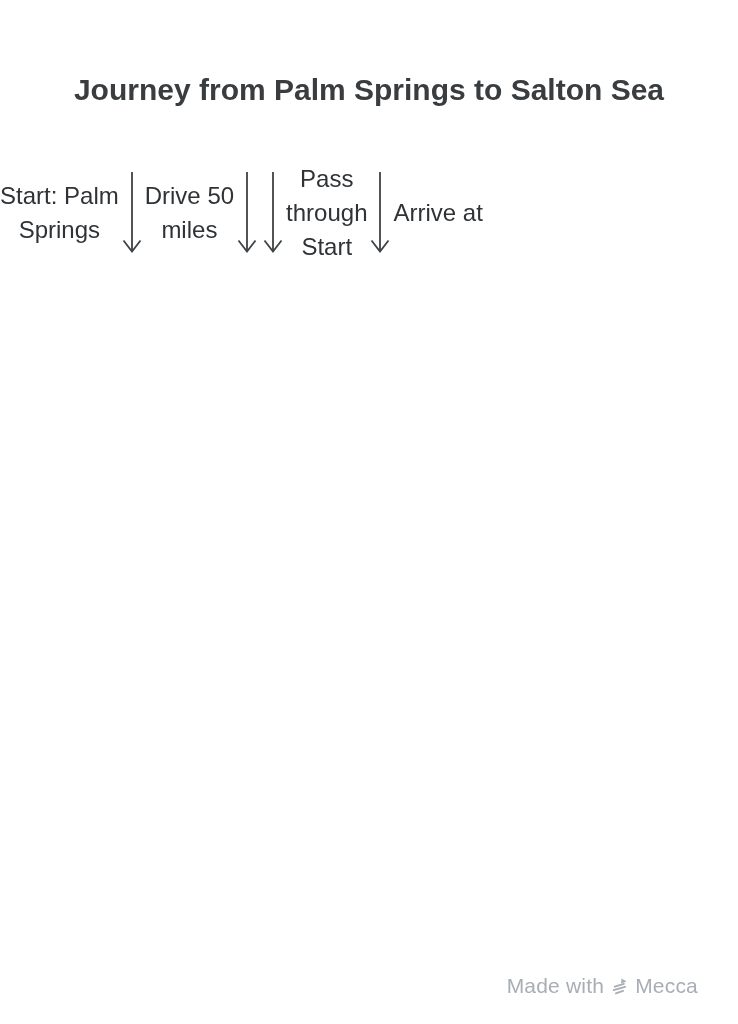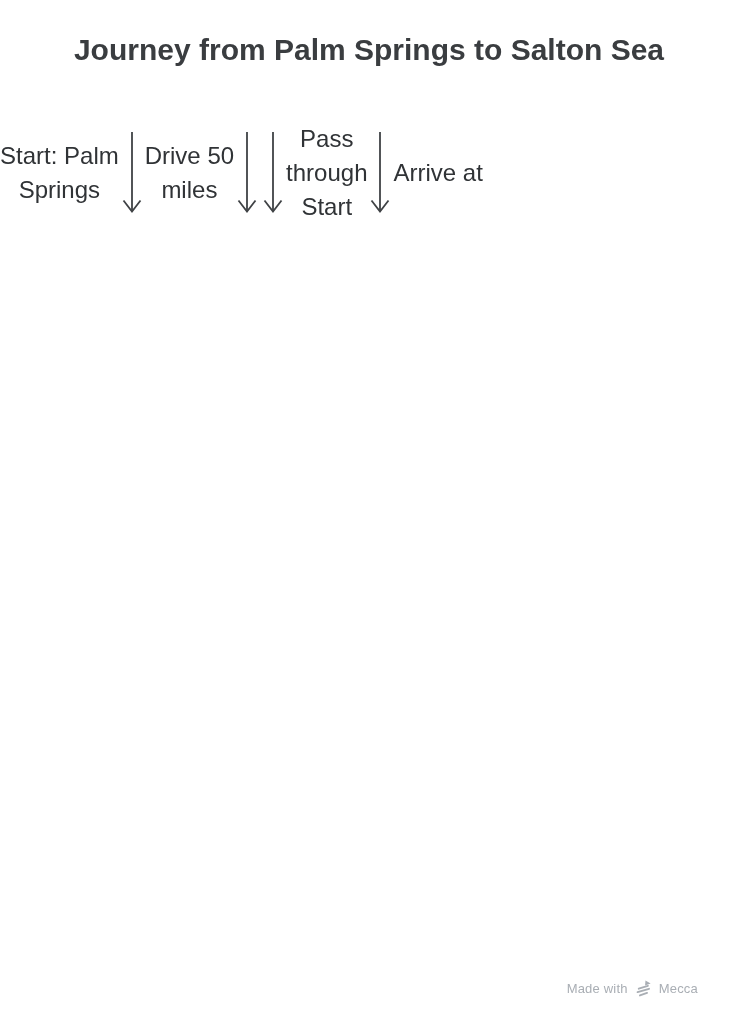--- a/index.html
+++ b/index.html
@@ -6,21 +6,21 @@
   .page {
     position: relative;
     width: 738px;
     height: 1024px;
     background: var(--bg, #ffffff);
     overflow: hidden;
     font-family: "Liberation Sans", sans-serif;
   }
   .title {
     margin: 0 auto;
-    padding-top: 28px;
+    padding-top: 68px;
     max-width: 650px;
     font-size: 30px;
     line-height: 1.45;
     font-weight: 700;
     text-align: center;
     color: var(--title-color, #3a3d40);
   }
   .flow {
     margin-top: 50px;
     display: flex;
@@ -38,21 +38,21 @@
     display: block;
     margin: 8px 0;
   }
   .watermark {
     position: absolute;
     right: 40px;
     bottom: 26px;
     display: flex;
     align-items: center;
     gap: 6px;
-    font-size: 13px;
+    font-size: 21px;
     color: var(--watermark-color, #a9aeb4);
     letter-spacing: 0.2px;
   }
   .watermark svg { display: block; }
 </style>
 </head>
 <body>
 
 <div class="page">
 

